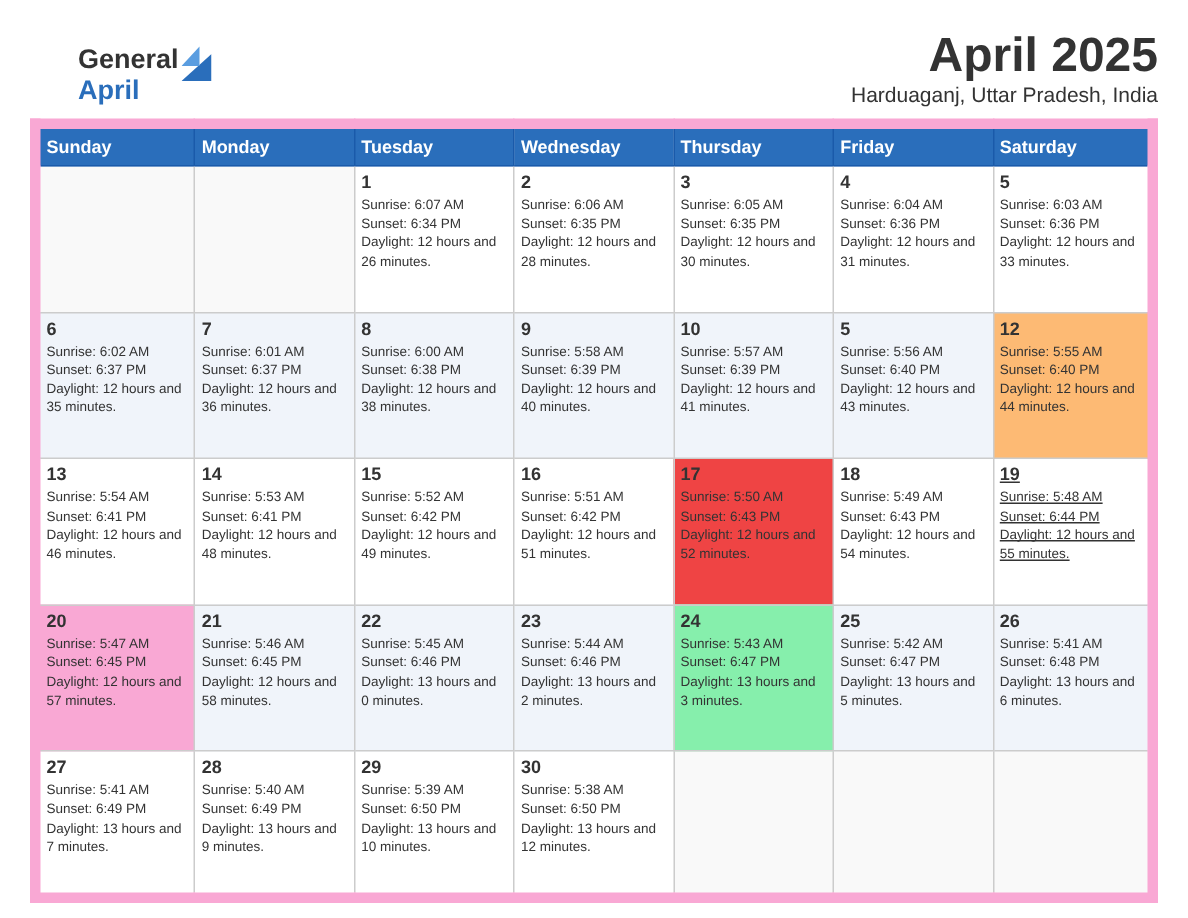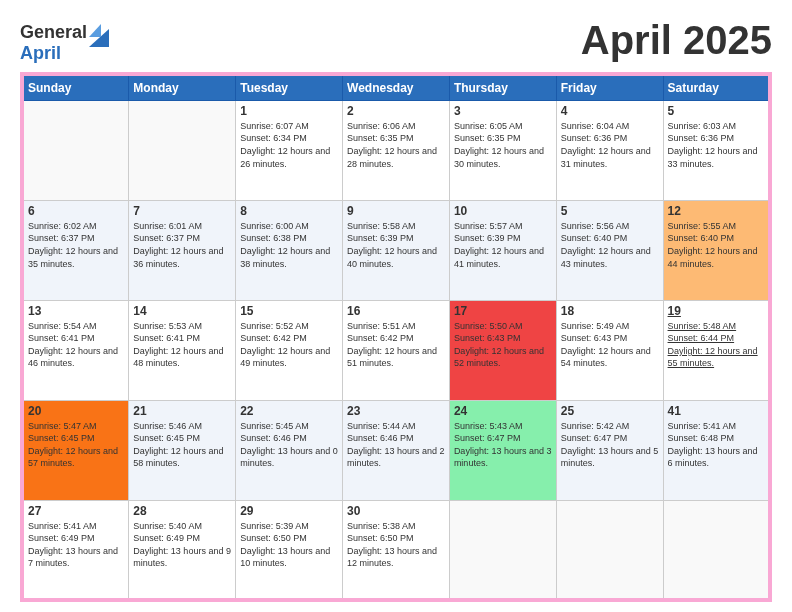--- a/index.html
+++ b/index.html
@@ -13,52 +13,53 @@
     .page {
       width: 792px;
       height: 612px;
       padding: 18px 20px 10px 20px;
       display: flex;
       flex-direction: column;
     }
     .header {
       display: flex;
       justify-content: space-between;
-      align-items: center;
+      align-items: flex-end;
       margin-bottom: 8px;
+      margin-left: 32px;
     }
     .logo {
       display: flex;
       align-items: center;
     }
     .logo-text {
       display: flex;
       flex-direction: column;
       line-height: 1.1;
     }
     .logo-icon {
       width: 20px;
       height: 30px;
       margin-left: 2px;
     }
     .title-block {
       text-align: right;
     }
     .main-title {
-      font-size: 40px;
+      font-size: 32px;
       font-weight: bold;
       color: #333;
     }
     .subtitle {
       font-size: 14px;
       color: #333;
     }
     .calendar {
       flex: 1;
-      border: 4px solid #f9a8d4;
+      border: 7px solid #f9a8d4;
       border-collapse: collapse;
       width: 100%;
       table-layout: fixed;
     }
     .calendar th {
       background: #2a6ebb;
       color: #fff;
       font-size: 12px;
       font-weight: bold;
       padding: 5px 4px;
@@ -106,20 +107,21 @@
           <svg class="logo-icon" viewBox="0 0 20 28" xmlns="http://www.w3.org/2000/svg">
             <polygon points="0,28 20,10 20,28" fill="#2a6ebb"></polygon>
             <polygon points="0,18 12,5 12,18" fill="#5a9de0"></polygon>
           </svg>
         </span>
         <span style="font-size:18px;font-weight:bold;color:#2a6ebb;margin-top:-4px;">April</span>
       </div>
     </div>
     <div class="title-block">
       <div class="main-title">April 2025</div>
+      <div class="subtitle">Harduaganj, Uttar Pradesh, India</div>
     </div>
   </div>
 
   <table class="calendar">
     <thead>
       <tr>
         <th>Sunday</th>
         <th>Monday</th>
         <th>Tuesday</th>
         <th>Wednesday</th>
@@ -207,21 +209,21 @@
           <td style="background: rgb(255, 255, 255);">
             <span class="day-num">18</span>
             <div class="cell-content">Sunrise: 5:49 AM<br>Sunset: 6:43 PM<br>Daylight: 12 hours and 54 minutes.</div>
           </td>
           <td style="background: rgb(255, 255, 255); text-decoration: underline;">
             <span class="day-num">19</span>
             <div class="cell-content">Sunrise: 5:48 AM<br>Sunset: 6:44 PM<br>Daylight: 12 hours and 55 minutes.</div>
           </td>
         </tr>
         <tr>
-          <td style="background: #f97316;">
+          <td style="background: #f9a8d4;">
             <span class="day-num">20</span>
             <div class="cell-content">Sunrise: 5:47 AM<br>Sunset: 6:45 PM<br>Daylight: 12 hours and 57 minutes.</div>
           </td>
           <td style="background: rgb(240, 244, 250);">
             <span class="day-num">21</span>
             <div class="cell-content">Sunrise: 5:46 AM<br>Sunset: 6:45 PM<br>Daylight: 12 hours and 58 minutes.</div>
           </td>
           <td style="background: rgb(240, 244, 250);">
             <span class="day-num">22</span>
             <div class="cell-content">Sunrise: 5:45 AM<br>Sunset: 6:46 PM<br>Daylight: 13 hours and 0 minutes.</div>
@@ -232,21 +234,21 @@
           </td>
           <td style="background: #86efac;">
             <span class="day-num">24</span>
             <div class="cell-content">Sunrise: 5:43 AM<br>Sunset: 6:47 PM<br>Daylight: 13 hours and 3 minutes.</div>
           </td>
           <td style="background: rgb(240, 244, 250);">
             <span class="day-num">25</span>
             <div class="cell-content">Sunrise: 5:42 AM<br>Sunset: 6:47 PM<br>Daylight: 13 hours and 5 minutes.</div>
           </td>
           <td style="background: rgb(240, 244, 250);">
-            <span class="day-num">41</span>
+            <span class="day-num">26</span>
             <div class="cell-content">Sunrise: 5:41 AM<br>Sunset: 6:48 PM<br>Daylight: 13 hours and 6 minutes.</div>
           </td>
         </tr>
         <tr>
           <td style="background: rgb(255, 255, 255);">
             <span class="day-num">27</span>
             <div class="cell-content">Sunrise: 5:41 AM<br>Sunset: 6:49 PM<br>Daylight: 13 hours and 7 minutes.</div>
           </td>
           <td style="background: rgb(255, 255, 255);">
             <span class="day-num">28</span>

